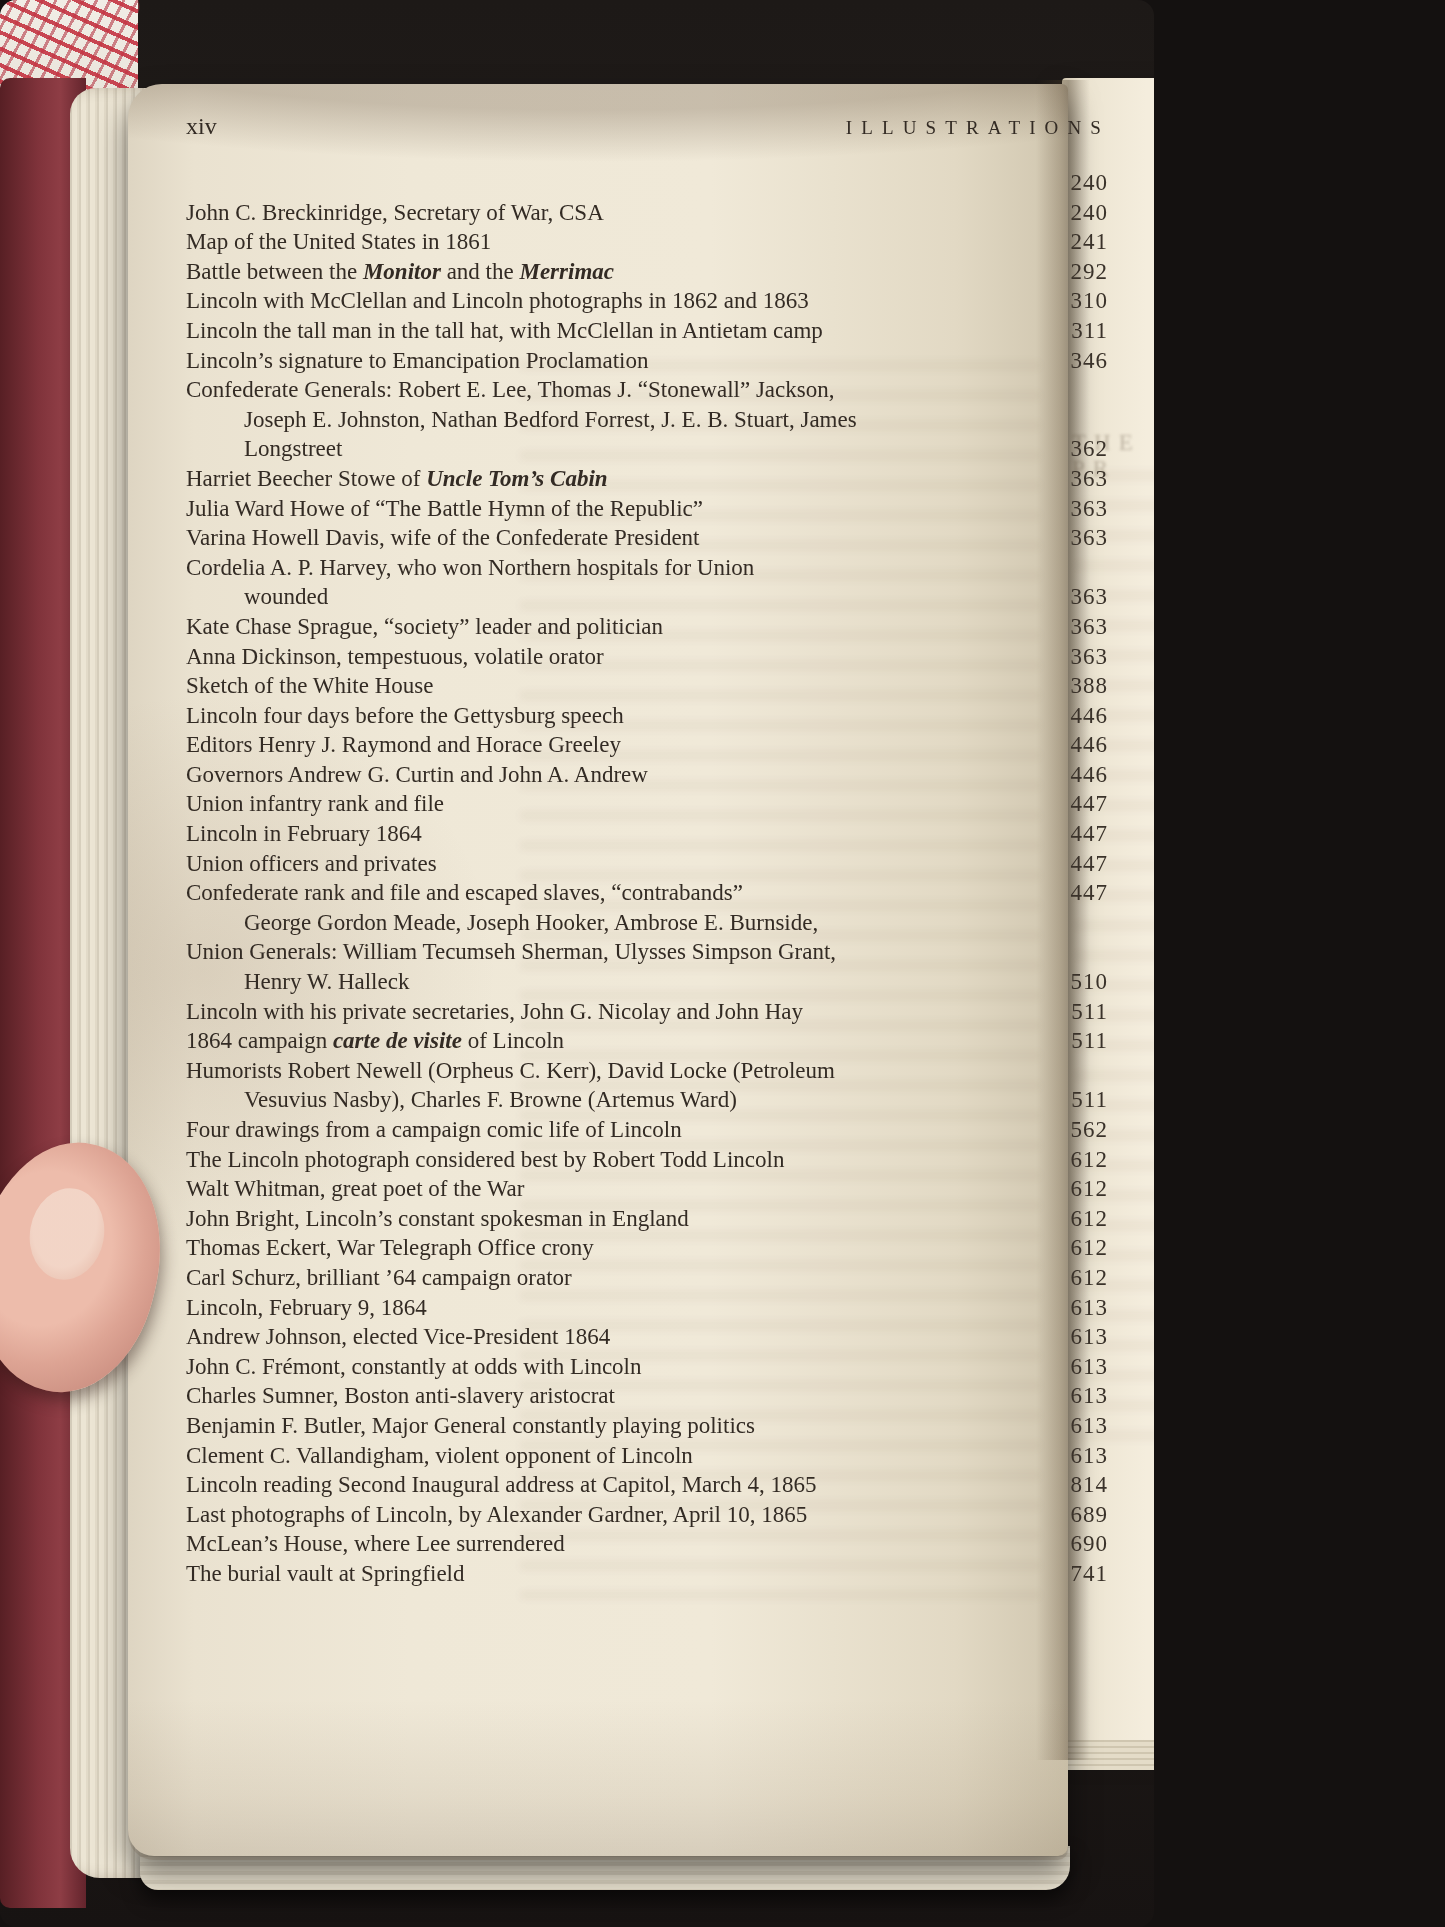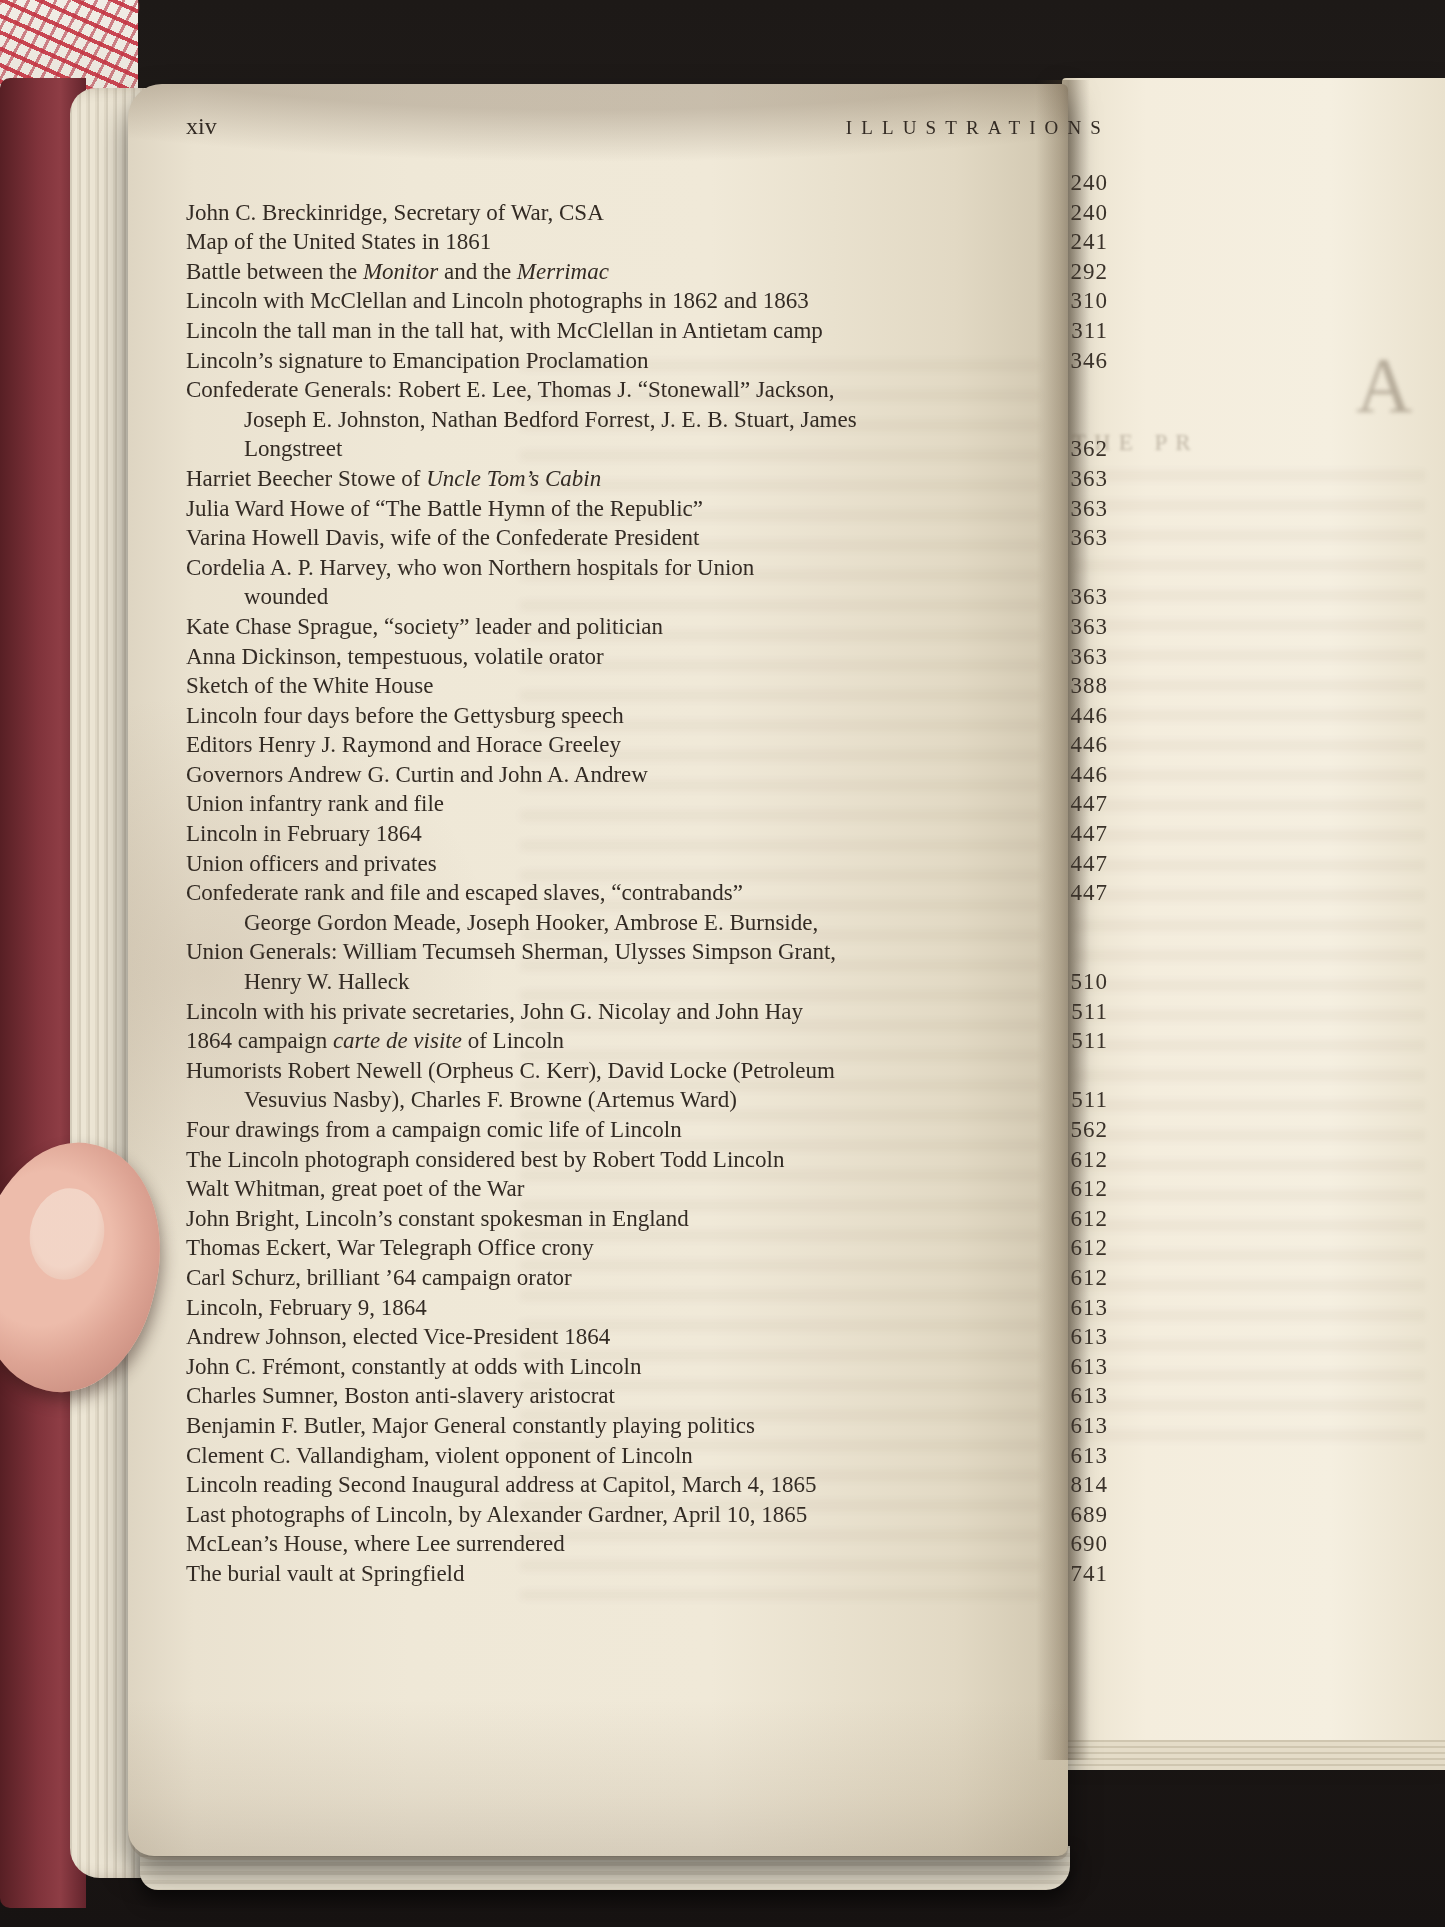--- a/index.html
+++ b/index.html
@@ -1,18 +1,18 @@
 <!DOCTYPE html>
 <html><head>
 <meta charset="utf-8">
 <style>
   html,body{margin:0;padding:0;background:#141110;}
-  .scene{position:relative;width:1445px;height:1927px;overflow:hidden;
+  .scene{position:relative;width:1154px;height:1927px;overflow:hidden;
          background:linear-gradient(180deg,#1d1917 0%,#241f1c 30%,#211c19 70%,#171312 100%);
-         font-family:"Liberation Serif","DejaVu Serif",serif;}
+         font-family:"Liberation Serif","DejaVu Serif",serif;border-radius:16px;}
   
   .cloth{position:absolute;left:0;top:0;width:138px;height:100px;z-index:2;
          background:
            repeating-linear-gradient(24deg, rgba(196,52,66,.9) 0 4px, rgba(196,52,66,0) 4px 15px),
            repeating-linear-gradient(118deg, rgba(176,40,56,.55) 0 3px, rgba(176,40,56,0) 3px 12px),
            linear-gradient(180deg,#f1ede6,#e9e4da);}
   .cloth2{position:absolute;left:90px;top:0;width:55px;height:34px;z-index:1;
           background:radial-gradient(ellipse at 40% 20%, #b8434f 0 55%, transparent 60%);opacity:.8;}
   
   .cover{position:absolute;left:0;top:78px;width:86px;height:1830px;z-index:2;
@@ -67,21 +67,21 @@
          border-radius:50%;transform:rotate(10deg);opacity:.85;}
   
   .page-content{position:absolute;left:186px;top:112px;width:922px;z-index:6;
          color:#332b24;font-size:23px;line-height:29.6px;}
   .page-header{display:flex;justify-content:space-between;align-items:baseline;height:44px;}
   .folio{font-size:24px;}
   .running-head{font-size:19px;letter-spacing:.48em;margin-right:-2px;margin-left:24px;}
   .list{margin-top:12px;}
   .line{display:flex;align-items:baseline;height:29.6px;white-space:pre;}
   .line.indent{padding-left:58px;text-align:center;}
-  .txt em{font-style:italic;}
+  .txt em{font-style:italic;font-weight:bold;}
   .pnum{margin-left:auto;font-size:23px;letter-spacing:1px;color:#3a322a;}
   
   .foot-shadow{position:absolute;left:128px;top:1700px;width:940px;height:160px;z-index:6;
          background:linear-gradient(180deg,transparent 0,rgba(120,98,70,.10) 60%,rgba(95,75,52,.18) 100%);
          pointer-events:none;border-radius:0 0 10px 26px;}
   .right-page-foot{position:absolute;left:1062px;top:1740px;width:383px;height:30px;z-index:3;
          background:repeating-linear-gradient(180deg,#cfc6b0 0 2px,#e4dcc8 2px 6px);}
 </style>
 </head>
 <body>

